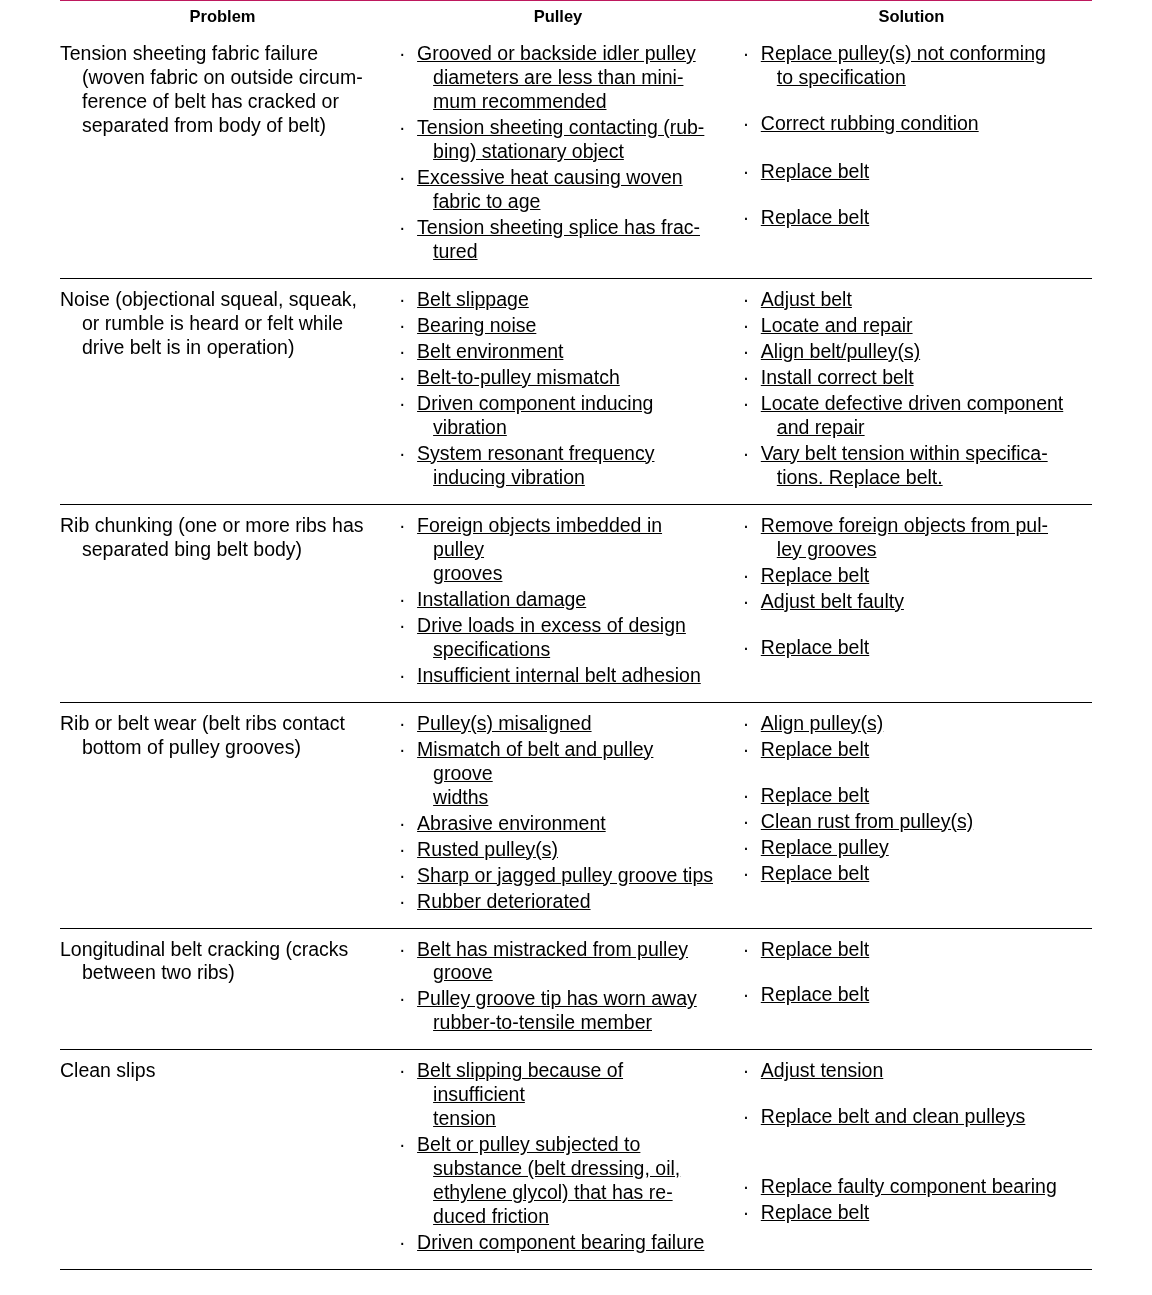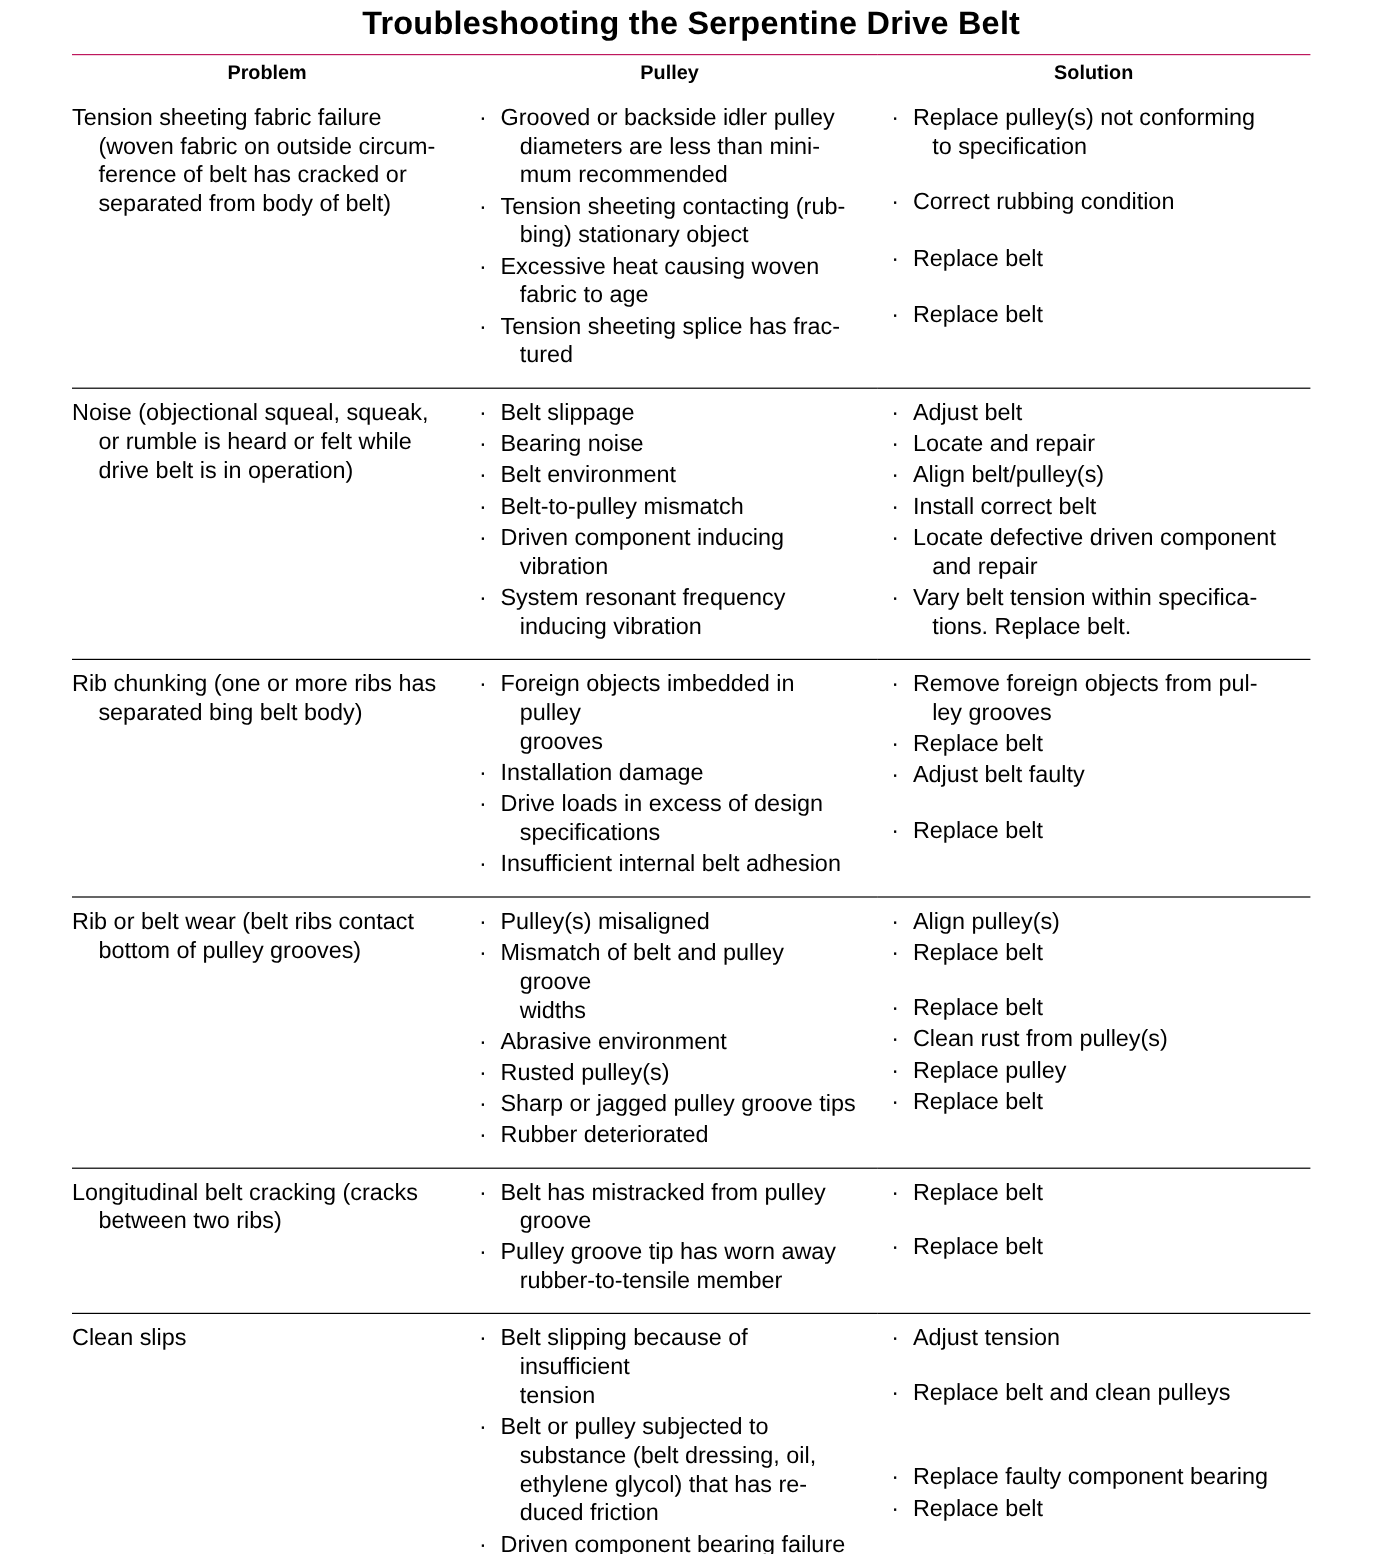--- a/index.html
+++ b/index.html
@@ -103,28 +103,28 @@
   }
   ul.blist li .txt {
     display: block;
     padding-left: 0;
     text-indent: 0;
   }
   
   ul.blist li .txt {
     padding-left: 16px;
     text-indent: -16px;
+    text-decoration: underline;
   }
 </style>
 </head>
 <body>
 
 <div class="page">
 
-  <div class="doc-title">Troubleshooting the Serpentine Drive Belt</div>
 
   <table class="tbl">
     <colgroup>
       <col class="c-problem">
       <col class="c-cause">
       <col class="c-solution">
     </colgroup>
     <thead>
       <tr class="head-top">
         <th>Problem</th>

